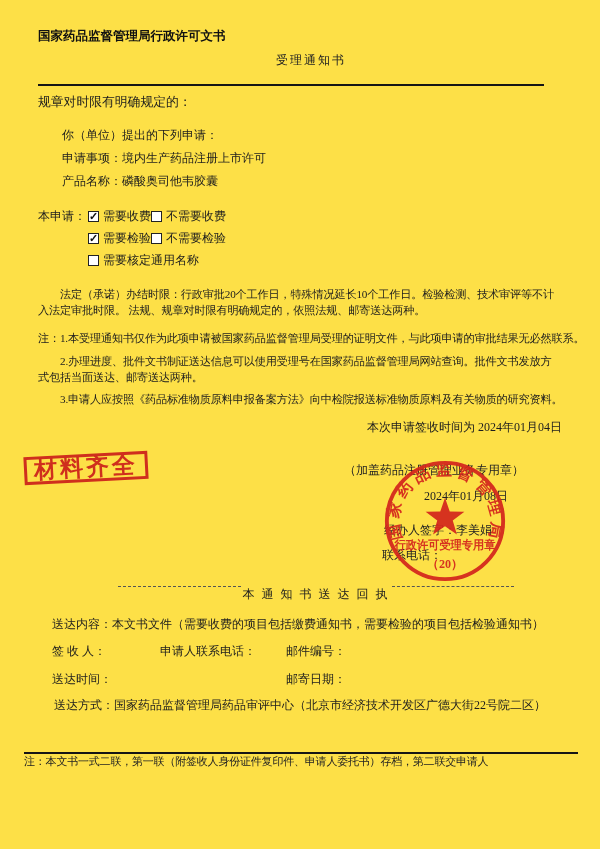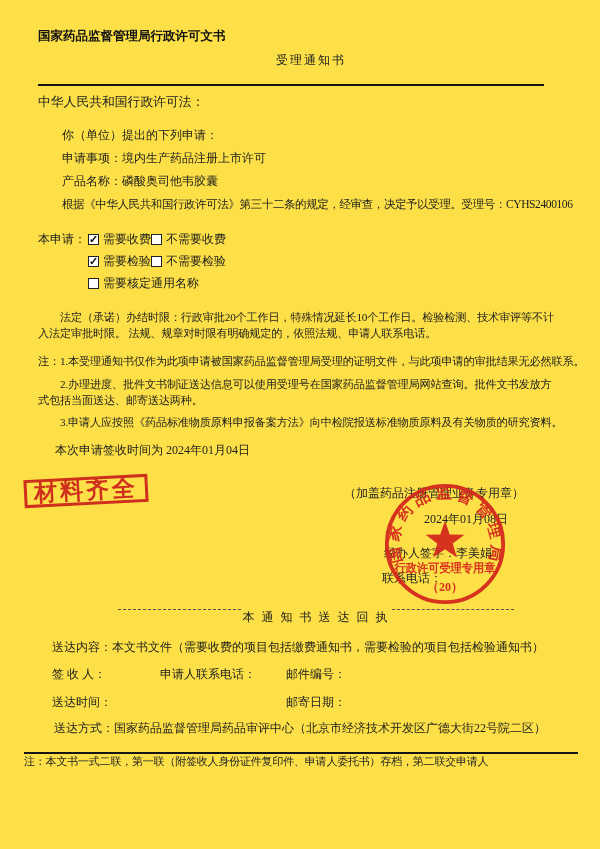--- a/index.html
+++ b/index.html
@@ -23,21 +23,21 @@
   .opt-row{display:flex;margin-bottom:5px;height:17px;}
   .opt{white-space:nowrap;min-width:61px;display:inline-flex;align-items:center;}
   .cb{display:inline-block;width:9px;height:9px;border:1.5px solid #222;position:relative;
     margin-right:4px;flex:none;background:#fff;}
   .cb.checked::after{content:"✓";position:absolute;top:-4px;left:0px;font-size:11px;font-weight:bold;color:#111;}
   .terms{font-size:11.2px;letter-spacing:-0.2px;}
   .time-limit{margin-top:12px !important;text-indent:22px;line-height:16px;}
   .note1{margin-top:12px !important;white-space:nowrap;}
   .note-ind{margin-top:6px !important;text-indent:22px;line-height:16px;}
   .nowrap{white-space:nowrap;}
-  .sign-time{margin-top:12px !important;text-indent:17px;font-size:12px;}
+  .sign-time{margin-top:12px !important;text-indent:17px;font-size:12px;text-align:right;}
   .stamp-region{position:relative;height:138px;margin-top:10px;}
   .materials-box{position:absolute;left:-14px;top:8px;transform:rotate(-3deg);
     border:3px solid #cc211a;color:#cc211a;font-weight:bold;font-size:23px;
     letter-spacing:3px;padding:2px 7px 3px;opacity:0.92;}
   .overlay{position:absolute;font-size:12px;color:#222;z-index:1;white-space:nowrap;}
   .seal-note{left:306px;top:16px;}
   .seal-date{left:386px;top:42px;}
   .operator{left:346px;top:76px;}
   .phone{left:344px;top:101px;}
   .seal-svg{position:absolute;left:344px;top:12px;width:126px;height:126px;z-index:2;opacity:0.93;}
@@ -58,25 +58,24 @@
 </head>
 <body>
 
 <div class="page">
 
   <div class="doc-type">国家药品监督管理局行政许可文书</div>
   <div class="doc-title">受理通知书</div>
   <div class="title-rule"></div>
 
   <div class="content">
-    <p class="recipient">中华人民共和国行政许可法：</p>
+    <p class="recipient">规章对时限有明确规定的：</p>
     <p class="indent" style="margin-top:16px !important;">你（单位）提出的下列申请：</p>
     <p class="indent">申请事项：境内生产药品注册上市许可</p>
     <p class="indent">产品名称：磷酸奥司他韦胶囊</p>
-    <p class="indent decision">根据《中华人民共和国行政许可法》第三十二条的规定，经审查，决定予以受理。受理号：CYHS2400106</p>
 
     <div class="apply">
       <div class="apply-label">本申请：</div>
       <div class="apply-opts">
         <div class="opt-row">
           <span class="opt">
             <span class="cb checked"></span>
             <span>需要收费</span>
           </span>
           <span class="opt">
@@ -97,21 +96,21 @@
         <div class="opt-row">
           <span class="opt">
             <span class="cb"></span>
             <span>需要核定通用名称</span>
           </span>
         </div>
       </div>
     </div>
 
     <div class="terms">
-      <p class="time-limit">法定（承诺）办结时限：行政审批20个工作日，特殊情况延长10个工作日。检验检测、技术审评等不计入法定审批时限。 法规、规章对时限有明确规定的，依照法规、申请人联系电话。</p>
+      <p class="time-limit">法定（承诺）办结时限：行政审批20个工作日，特殊情况延长10个工作日。检验检测、技术审评等不计入法定审批时限。 法规、规章对时限有明确规定的，依照法规、邮寄送达两种。</p>
       <p class="note1 terms">注：1.本受理通知书仅作为此项申请被国家药品监督管理局受理的证明文件，与此项申请的审批结果无必然联系。</p>
       <p class="note-ind">2.办理进度、批件文书制证送达信息可以使用受理号在国家药品监督管理局网站查询。批件文书发放方式包括当面送达、邮寄送达两种。</p>
       <p class="note-ind nowrap">3.申请人应按照《药品标准物质原料申报备案方法》向中检院报送标准物质原料及有关物质的研究资料。</p>
     </div>
     <p class="sign-time">本次申请签收时间为 2024年01月04日</p>
 
     <div class="stamp-region">
       <div class="materials-box">材料齐全</div>
       <div class="overlay seal-note">（加盖药品注册管理业务专用章）</div>
       <div class="overlay seal-date">2024年01月08日</div>

